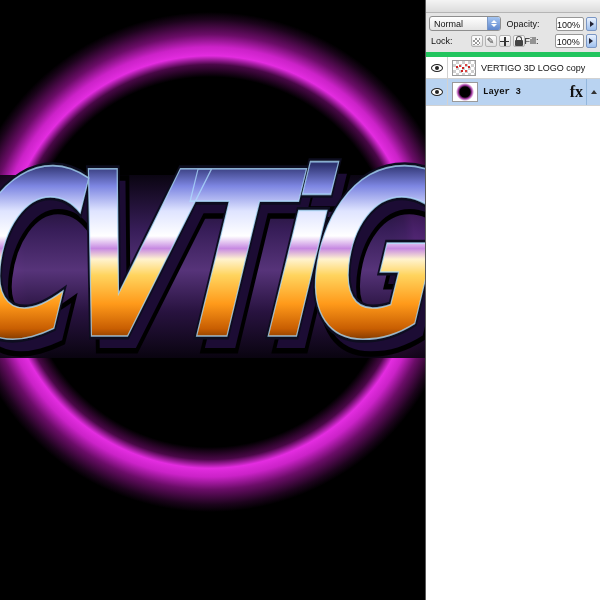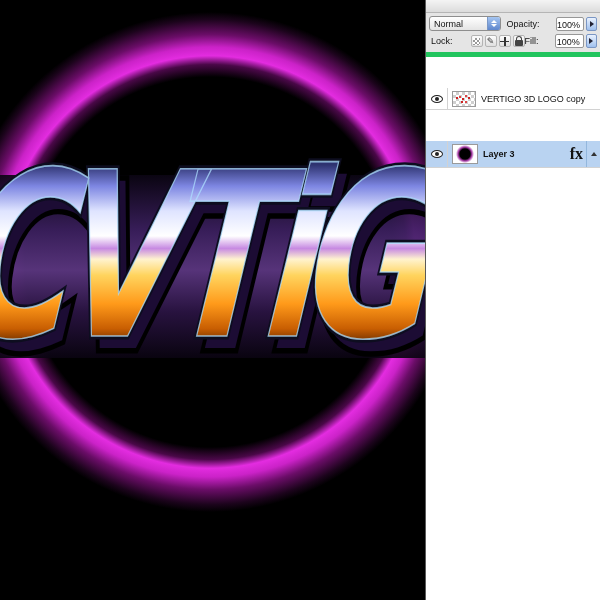--- a/index.html
+++ b/index.html
@@ -51,21 +51,21 @@
       background-size:4px 4px;background-position:0 0,2px 2px;}
   .brush-glyph{font-size:9px;line-height:1;color:#333;}
   .movecross{position:relative;width:9px;height:9px;}
   .movecross::before{content:"";position:absolute;left:0;top:4px;width:9px;height:1.5px;background:#333;}
   .movecross::after{content:"";position:absolute;left:4px;top:0;width:1.5px;height:9px;background:#333;}
   .padlock{position:relative;width:8px;height:6px;background:#444;border-radius:1px;margin-top:4px;}
   .padlock::before{content:"";position:absolute;top:-4px;left:1px;width:6px;height:4px;box-sizing:border-box;
                    border:1.5px solid #444;border-bottom:none;border-radius:3px 3px 0 0;}
 
   .rows{background:#fff;}
-  .row{display:flex;align-items:center;border-bottom:1px solid #d2d2d2;position:relative;margin-top:31px;}
+  .row{display:flex;align-items:center;border-bottom:1px solid #d2d2d2;position:relative;}
   .h21{height:21px;} .h26{height:26px;} .h15{height:15px;} .h30{height:30px;}
   .row.selected{background:#b9d3f1;}
   .eyecell{width:21px;align-self:stretch;border-right:1px solid #d2d2d2;flex:none;
            display:flex;align-items:center;justify-content:center;}
   .eye{width:12px;height:8px;border:1px solid #222;border-radius:50%;position:relative;background:#fff;box-sizing:border-box;}
   .eye::after{content:"";position:absolute;left:50%;top:50%;width:4px;height:4px;margin:-2px 0 0 -2px;
               background:#222;border-radius:50%;}
   .tri-disc{width:0;height:0;border-left:5px solid #555;border-top:4px solid transparent;border-bottom:4px solid transparent;
             margin-left:5px;flex:none;}
   .folder{width:15px;height:10px;background:linear-gradient(#9aa4b2,#6a7482);border:1px solid #55606e;border-radius:1px;
@@ -76,21 +76,21 @@
   .thumb-lg{width:26px;height:20px;}
   .checker{background-color:#fff;
       background-image:linear-gradient(45deg,#cfcfcf 25%,transparent 25%,transparent 75%,#cfcfcf 75%),
                        linear-gradient(45deg,#cfcfcf 25%,transparent 25%,transparent 75%,#cfcfcf 75%);
       background-size:6px 6px;background-position:0 0,3px 3px;}
   .redmark{position:absolute;left:3px;top:5px;width:2px;height:2px;background:#c22;
       box-shadow:3px -1px 0 #d44,6px 1px 0 #c22,9px -2px 0 #d44,12px 0 0 #c22,5px 4px 0 #c22,9px 4px 0 #d44;}
   .circlethumb{background:radial-gradient(circle at 50% 50%,#000 0 34%,#a83aa8 46%,#ffffff 60%);}
   .blackthumb{background:#000;box-shadow:inset 0 0 0 1px #fff;}
   .name{margin-left:5px;white-space:nowrap;}
-  .bold{font-weight:bold;} .italic{font-style:italic;}
+  .bold{font-weight:bold;font-family:Liberation Mono, monospace;} .italic{font-style:italic;}
   .rowright{margin-left:auto;display:flex;align-items:center;align-self:stretch;}
   .fx{font-family:"Liberation Serif",serif;font-weight:bold;font-size:16px;padding:0 3px;}
   .vdivider{width:1px;align-self:stretch;background:#93b7dd;}
   .coltri-wrap{width:13px;display:flex;align-items:center;justify-content:center;}
   .coltri{width:0;height:0;border-bottom:4px solid #333;border-left:3.5px solid transparent;border-right:3.5px solid transparent;}
   .effrow{padding-left:0;}
   .eyebox{border:1px solid #c0c0c0;border-radius:2px;background:#fff;padding:1px 2px;display:flex;align-items:center;flex:none;}
   .ind1{margin-left:27px;} .ind2{margin-left:41px;}
   .bglock{margin-left:auto;margin-right:8px;}
 </style>

